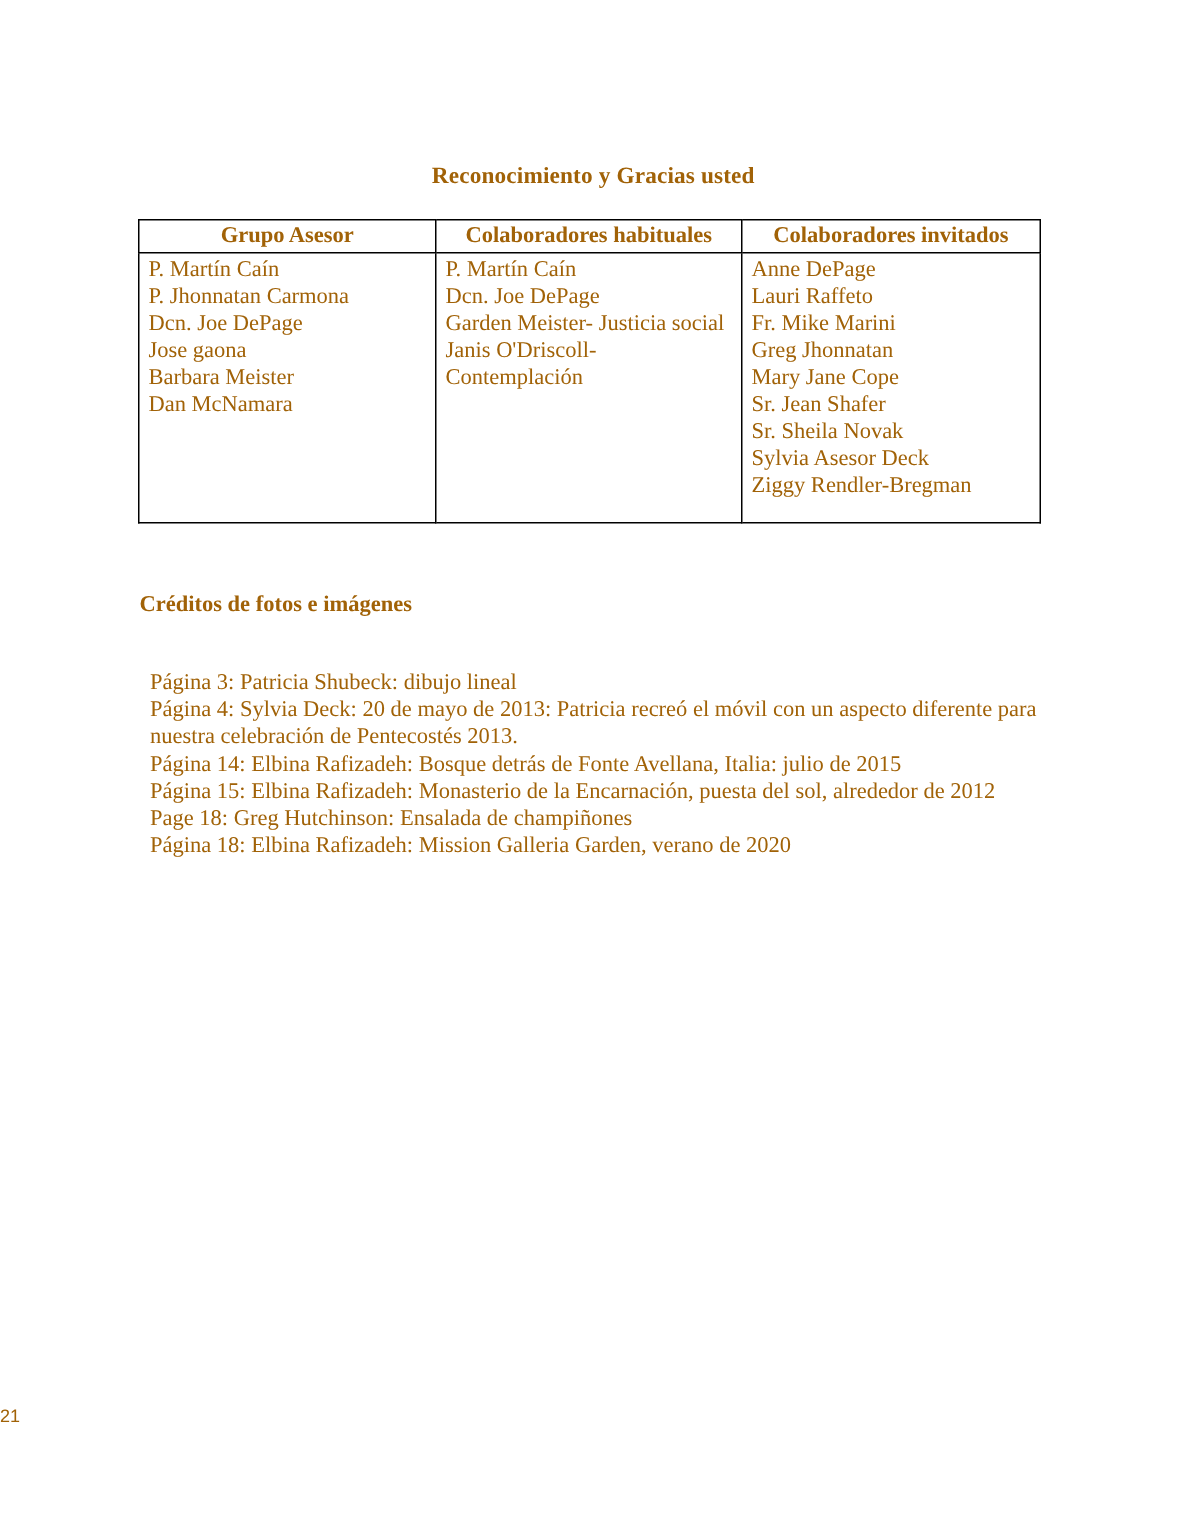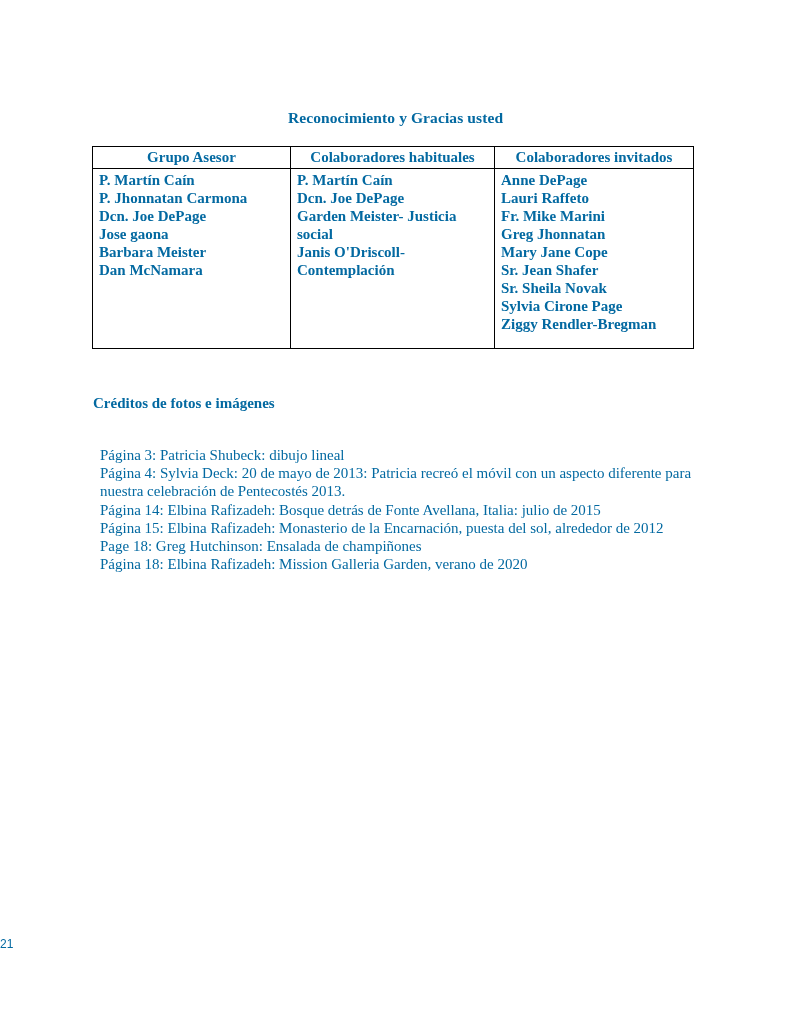--- a/index.html
+++ b/index.html
@@ -5,21 +5,21 @@
   html, body {
     margin: 0;
     padding: 0;
     background: #ffffff;
   }
   .page {
     position: relative;
     width: 791px;
     height: 1023px;
     background: #ffffff;
-    color: #0369a1;
+    color: #a16207;
     font-family: "Liberation Serif", serif;
     overflow: hidden;
   }
   .doc-title {
     position: absolute;
     top: 109px;
     left: 0;
     width: 100%;
     text-align: center;
     font-size: 15.5px;
@@ -48,21 +48,20 @@
     padding: 1px 2px;
   }
   .ack-table td {
     height: 175px;
     vertical-align: top;
     padding: 2px 5px 2px 6px;
   }
   .cell-line {
     line-height: 18px;
     white-space: normal;
-    font-weight: bold;
   }
   .credits-heading {
     position: absolute;
     top: 395px;
     left: 93px;
     font-size: 15px;
     font-weight: bold;
     text-align: right;
   }
   .credits-list {
@@ -123,21 +122,21 @@
             <div class="cell-line">Janis O'Driscoll- Contemplación</div>
           </td>
         <td>
             <div class="cell-line">Anne DePage</div>
             <div class="cell-line">Lauri Raffeto</div>
             <div class="cell-line">Fr. Mike Marini</div>
             <div class="cell-line">Greg Jhonnatan</div>
             <div class="cell-line">Mary Jane Cope</div>
             <div class="cell-line">Sr. Jean Shafer</div>
             <div class="cell-line">Sr. Sheila Novak</div>
-            <div class="cell-line">Sylvia Cirone Page</div>
+            <div class="cell-line">Sylvia Asesor Deck</div>
             <div class="cell-line">Ziggy Rendler-Bregman</div>
           </td>
       </tr>
     </tbody>
   </table>
 
   <div class="credits-heading">Créditos de fotos e imágenes</div>
 
   <div class="credits-list">
       <div class="credit-line">Página 3: Patricia Shubeck: dibujo lineal</div>

